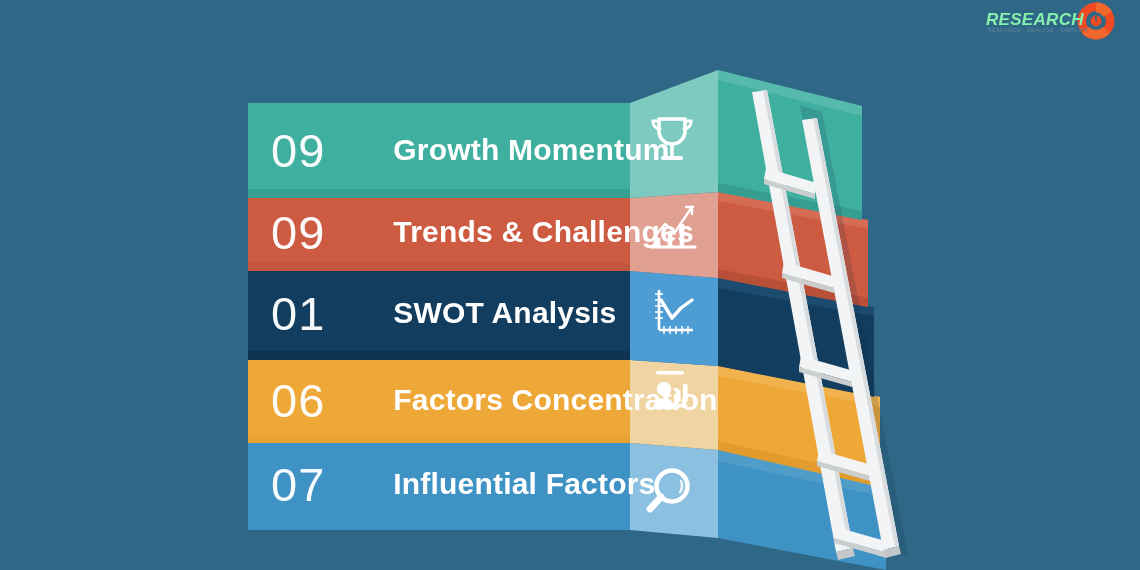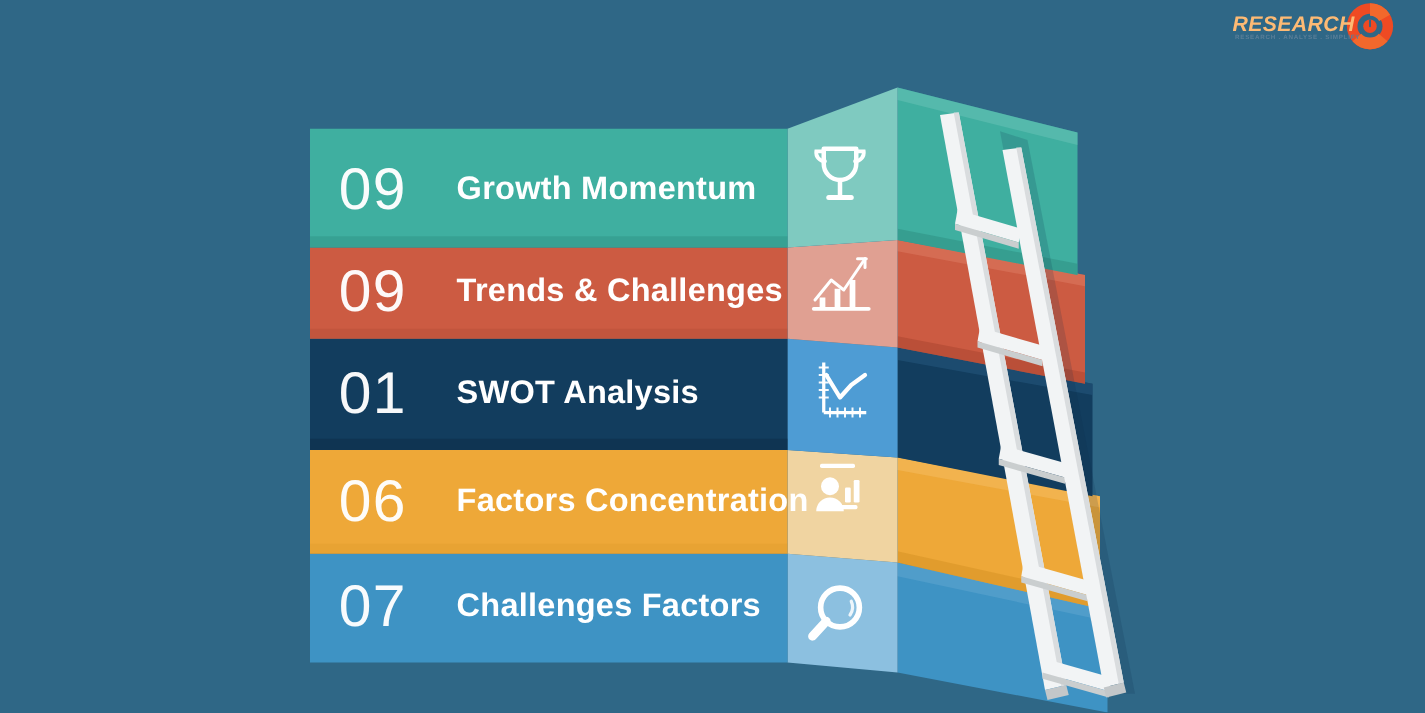--- a/index.html
+++ b/index.html
@@ -24,38 +24,38 @@
   .bar-num{
     color:#ffffff;
     font-size:47px;
     font-weight:300;
     letter-spacing:1px;
     line-height:1;
     opacity:.97;
   }
   .bar-label{
     color:#ffffff;
-    font-size:26px;
+    font-size:30px;
     font-weight:bold;
     letter-spacing:.2px;
     line-height:1;
-    margin-left:40px;
+    margin-left:68px;
   }
 
   
   #logo{
     position:absolute;
     right:6px;top:2px;
     width:148px;height:42px;
   }
   .logo-word{
     position:absolute;left:0;top:8px;
     font-size:17px;font-weight:bold;font-style:italic;
     letter-spacing:.3px;
-    color:#fdba74;
+    color:#86efac;
   }
   .logo-tag{
     position:absolute;left:2px;top:25px;
     font-size:5px;letter-spacing:.6px;
     color:#5a7f99;
     font-weight:bold;
   }
 </style>
 </head>
 <body>
@@ -221,21 +221,21 @@
       <span class="bar-label">SWOT Analysis</span>
     </div>
 
     <div class="bar-text" style="left:271px;top:400px;">
       <span class="bar-num">06</span>
       <span class="bar-label">Factors Concentration</span>
     </div>
 
     <div class="bar-text" style="left:271px;top:484px;">
       <span class="bar-num">07</span>
-      <span class="bar-label">Challenges Factors</span>
+      <span class="bar-label">Influential Factors</span>
     </div>
 
     <div id="logo">
       <svg width="148" height="42" viewBox="0 0 148 42">
         <g>
           <circle cx="110" cy="19" r="18.5" fill="#ef4a23"></circle>
           <circle cx="110" cy="19" r="10" fill="#2f6786"></circle>
           <path d="M110,0.5 a18.5,18.5 0 0 1 16,9.3 l-8.7,5 a8.5,8.5 0 0 0 -7.3,-4.3 Z" fill="#f2682c"></path>
           <path d="M96,31 a18.5,18.5 0 0 0 28,0 l-7,-6 a9.5,9.5 0 0 1 -14,0 Z" fill="#f2682c"></path>
           <circle cx="110" cy="19" r="5.4" fill="#ef4a23"></circle>

